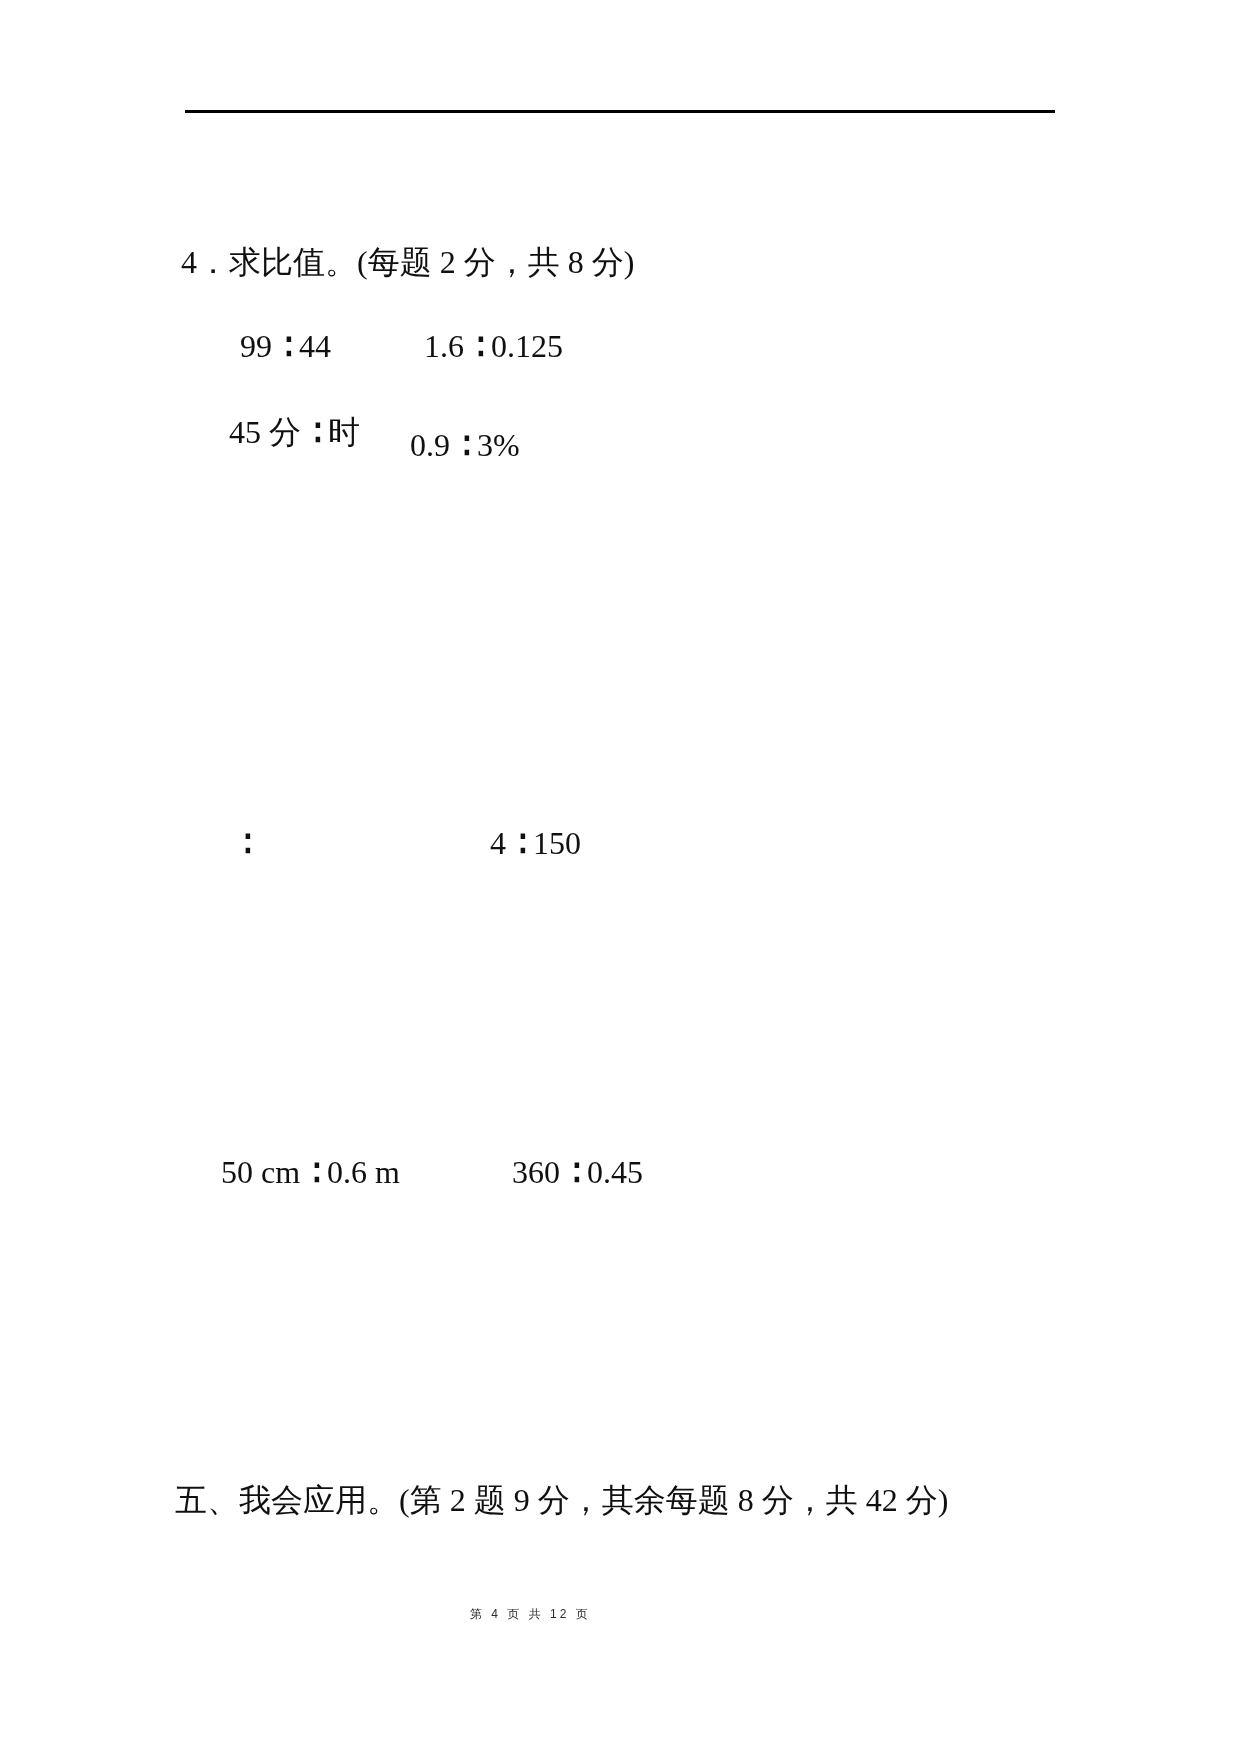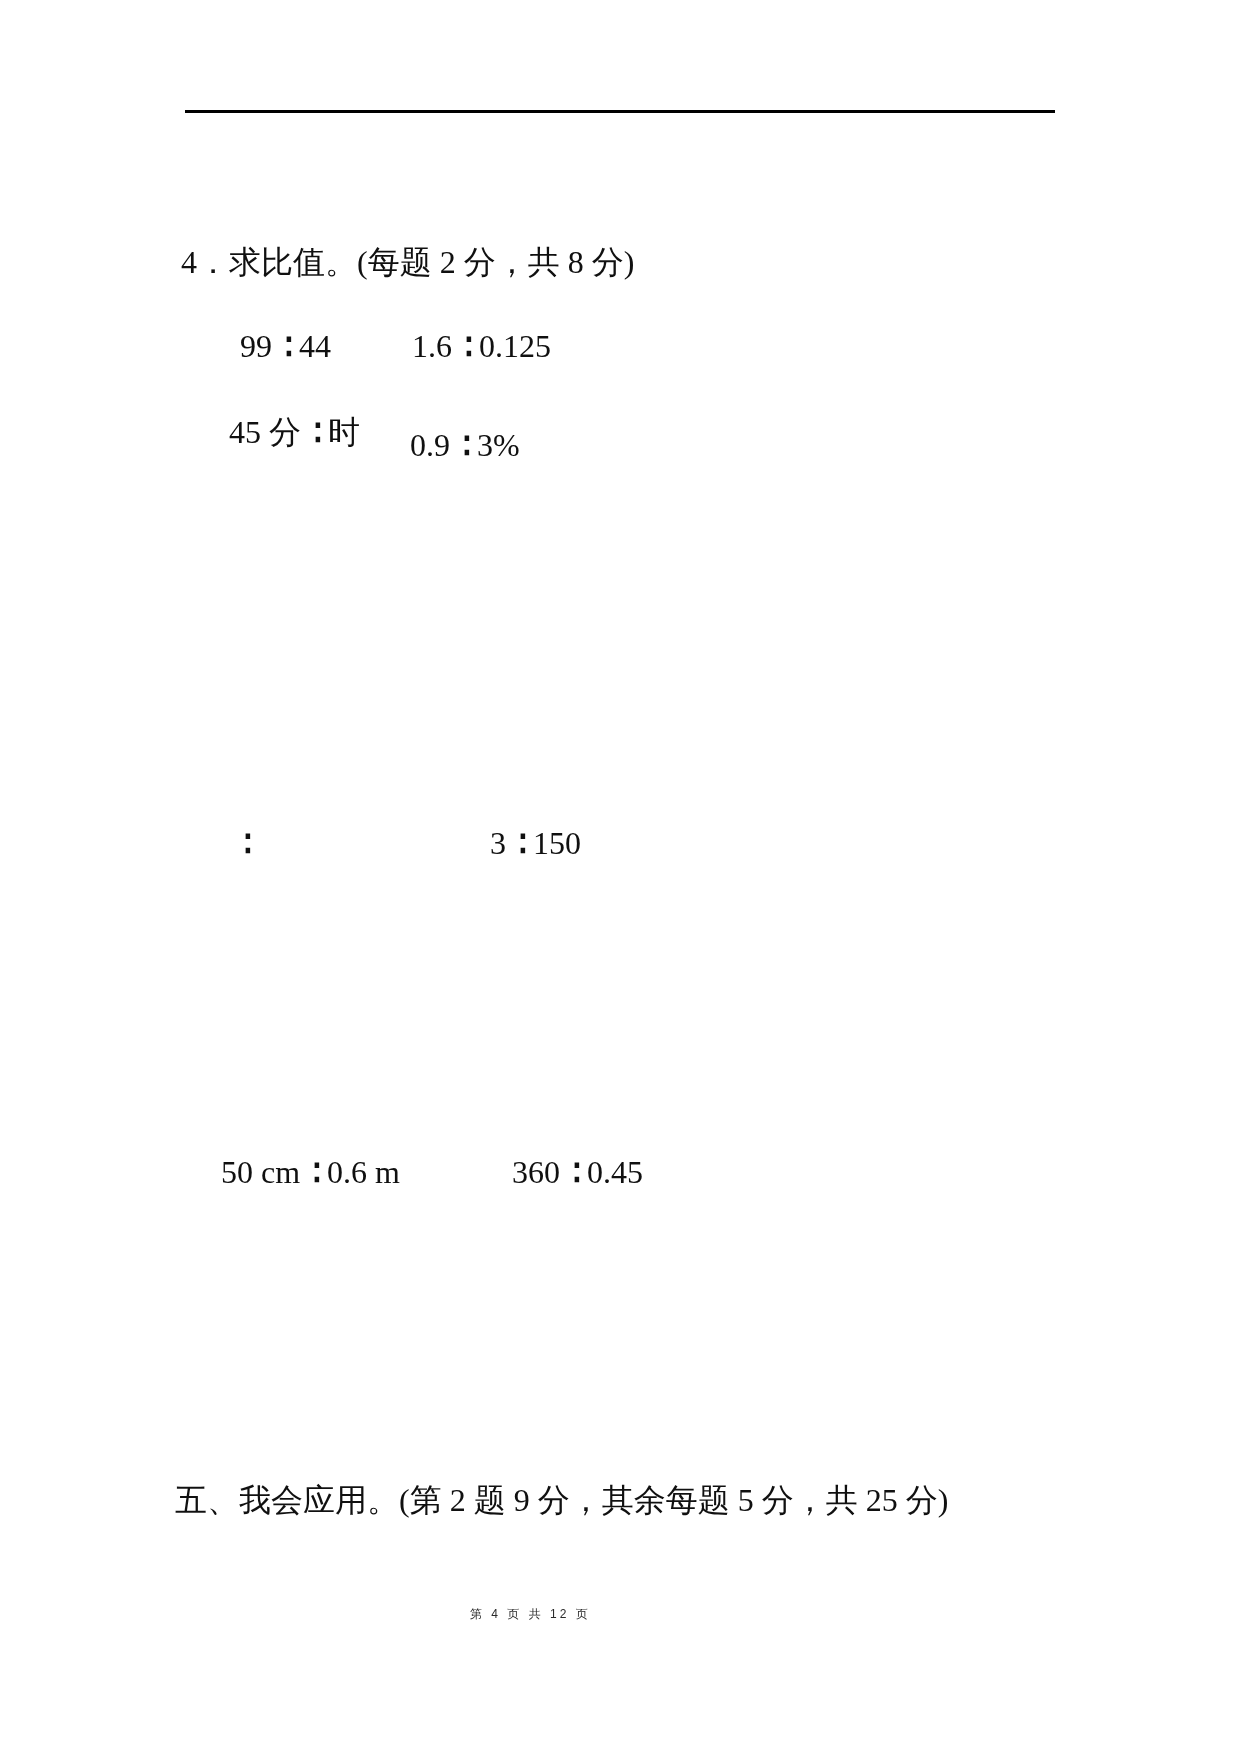--- a/index.html
+++ b/index.html
@@ -46,29 +46,29 @@
 </head>
 <body>
 
 <div class="page">
 
   <div class="rule"></div>
 
   <div class="txt" style="left:181px; top:243px;">4．求比值。(每题 2 分，共 8 分)</div>
 
   <span class="txt" style="left:228px; top:327px;margin-left:12px;">99 ∶ 44</span>
-  <span class="txt" style="left:412px; top:327px;">1.6 ∶ 0.125</span>
+  <span class="txt" style="left:424px; top:327px;">1.6 ∶ 0.125</span>
 
   <span class="txt" style="left:229px; top:413px;">45 分 ∶ 时</span>
   <span class="txt" style="left:410px; top:413px;margin-top:13px;">0.9 ∶ 3%</span>
 
 
   <span class="txt" style="left:239px; top:824px;">∶</span>
-  <span class="txt" style="left:490px; top:824px;">3 ∶ 150</span>
+  <span class="txt" style="left:490px; top:824px;">4 ∶ 150</span>
 
   <span class="txt" style="left:221px; top:1153px;">50 cm ∶ 0.6 m</span>
   <span class="txt" style="left:512px; top:1153px;">360 ∶ 0.45</span>
 
-  <div class="txt" style="left:175px; top:1481px;">五、我会应用。(第 2 题 9 分，其余每题 5 分，共 25 分)</div>
+  <div class="txt" style="left:175px; top:1481px;">五、我会应用。(第 2 题 9 分，其余每题 8 分，共 42 分)</div>
 
   <div class="footer">第 4 页 共 12 页</div>
 
 </div>
 
 </body></html>

